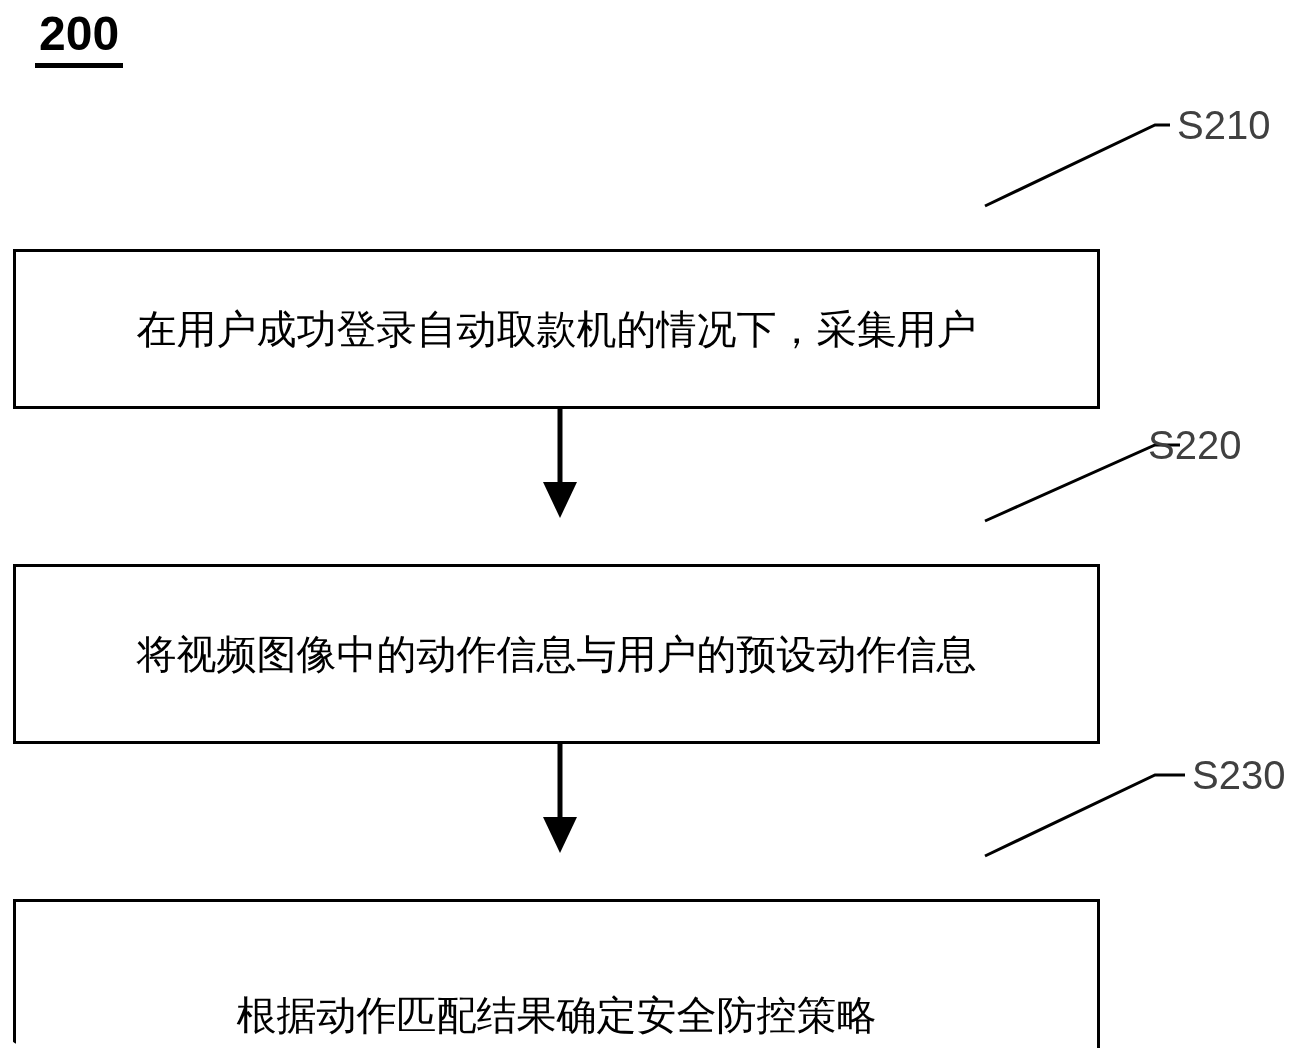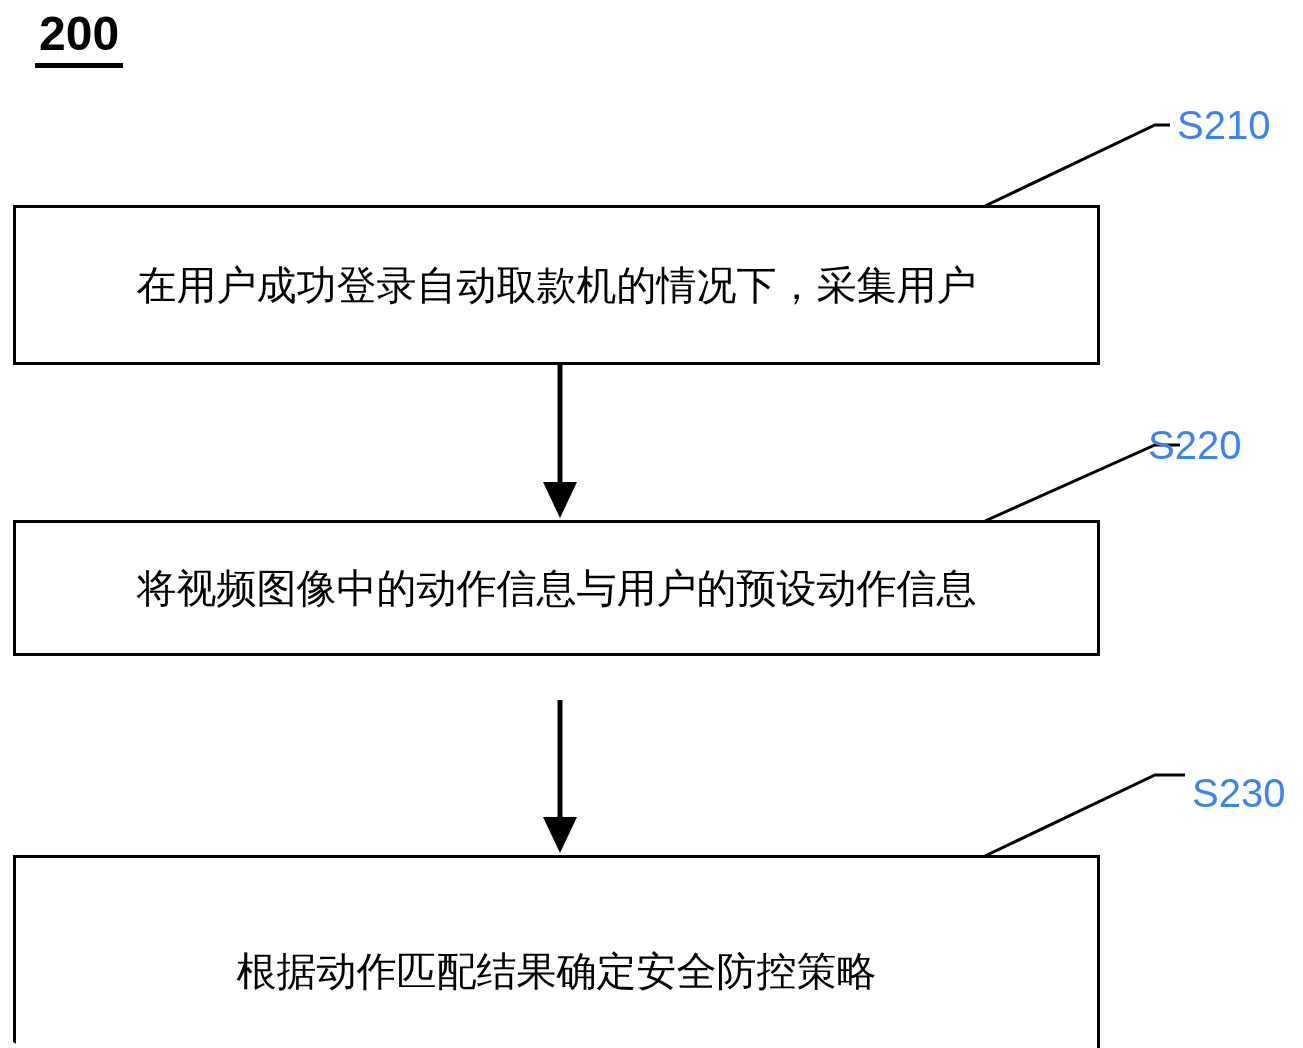--- a/index.html
+++ b/index.html
@@ -43,33 +43,34 @@
     background: #ffffff;
     display: flex;
     flex-direction: column;
     justify-content: center;
     align-items: center;
     text-align: left;
     font-size: 40px;
     line-height: 1.4;
     color: #000000;
     box-sizing: border-box;
+    margin-top: 44px;
   }
   .box-1 { top: 205px; height: 160px; }
-  .box-2 { top: 520px; height: 136px; }
+  .box-2 { top: 520px; height: 180px; }
   .box-3 { top: 855px; height: 232px; }
   .step-label {
     position: absolute;
     font-size: 40px;
-    color: #3b82f6;
+    color: #404040;
     white-space: nowrap;
   }
   .label-1 { left: 1177px; top: 103px; }
   .label-2 { left: 1148px; top: 423px; }
-  .label-3 { left: 1192px; top: 771px; }
+  .label-3 { left: 1192px; top: 753px; }
 </style>
 </head>
 <body>
 
 <div class="canvas">
 
   <svg class="lines" viewBox="0 0 1303 1048" xmlns="http://www.w3.org/2000/svg">
 
     <polyline points="985,206 1155,125 1170,125" fill="none" stroke="#000000" stroke-width="3"></polyline>
 

